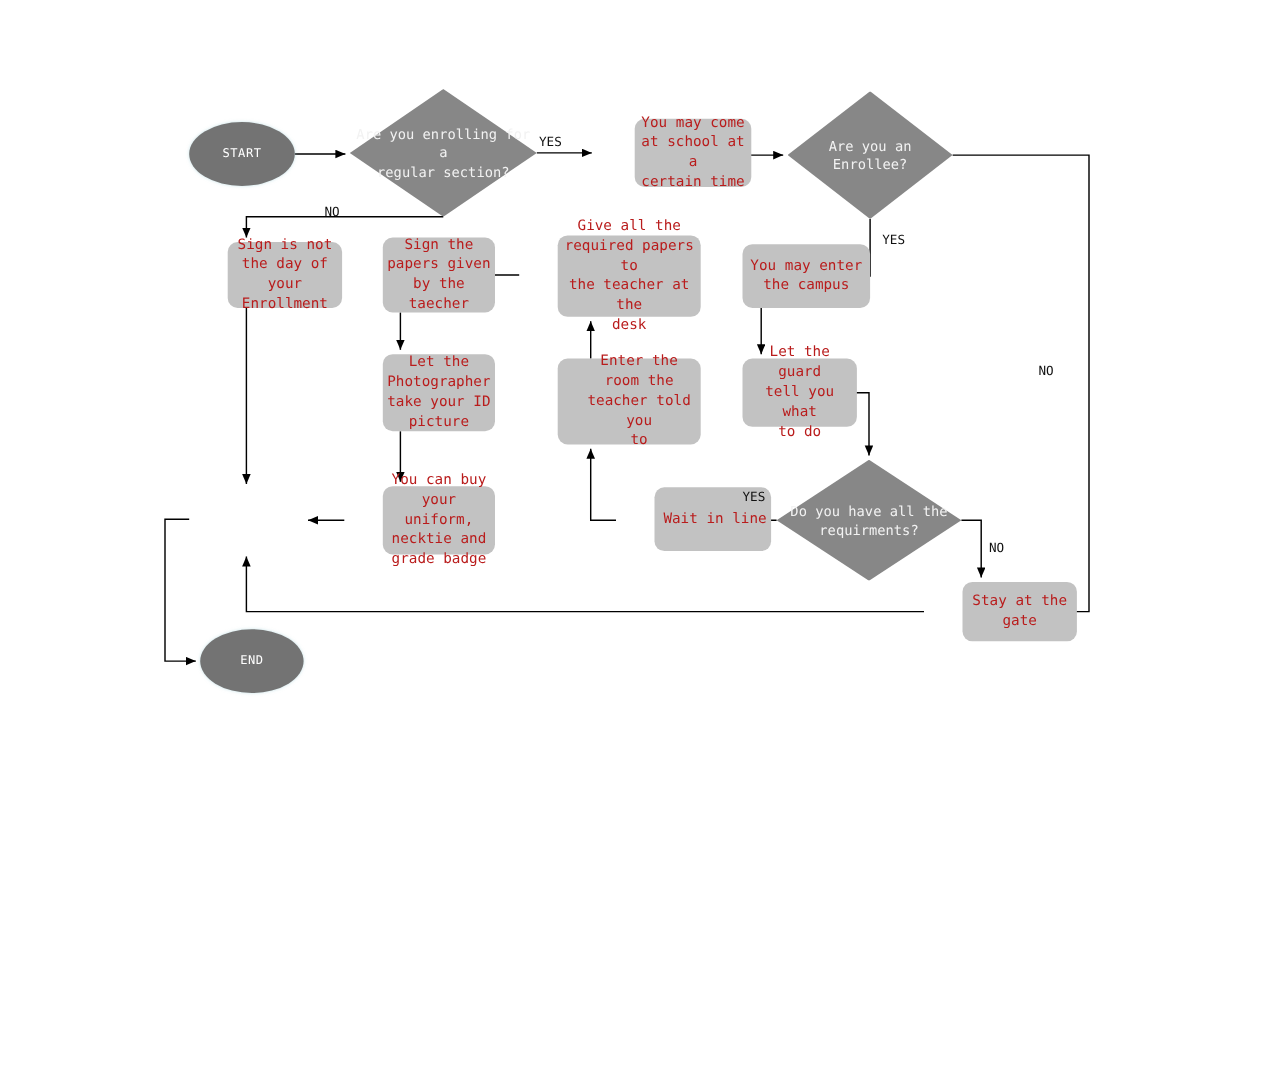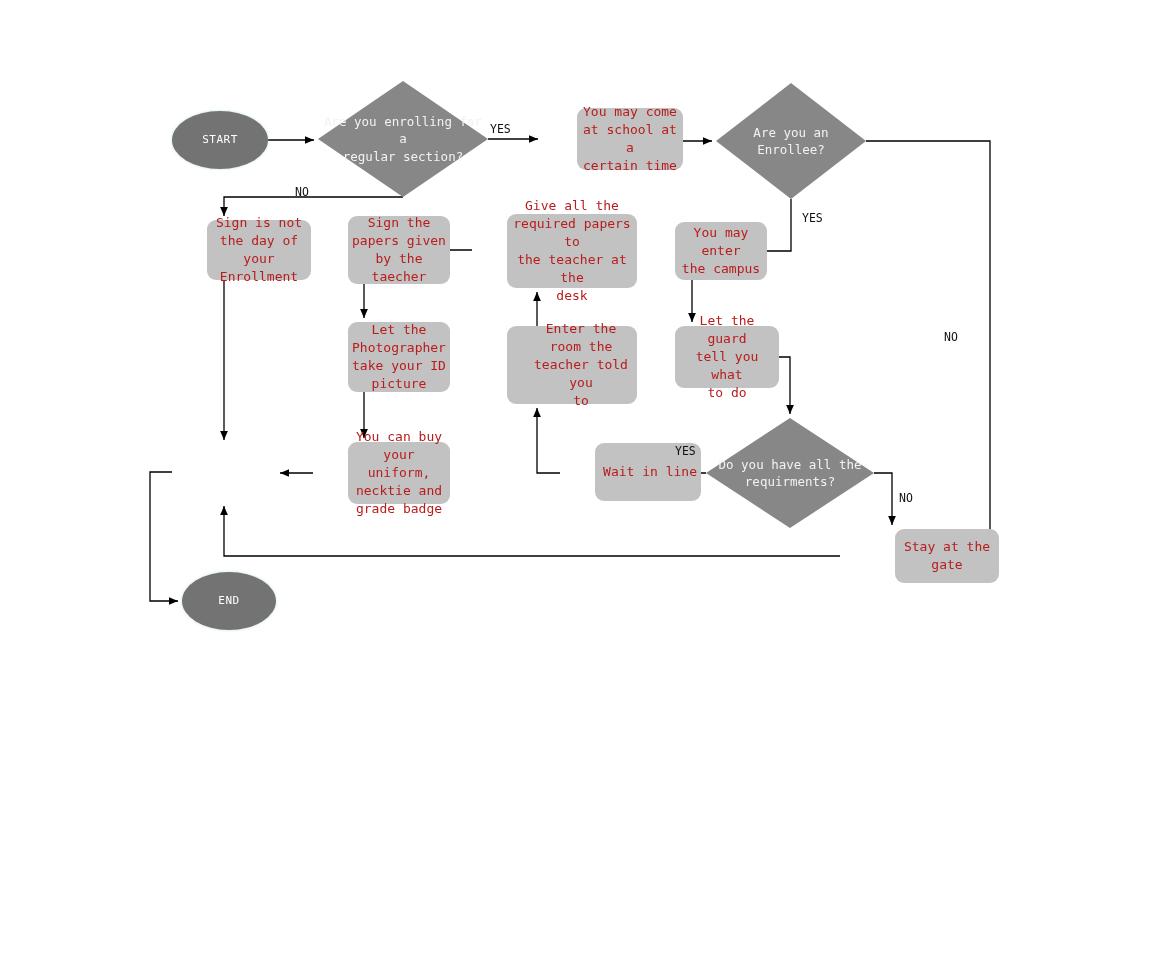--- a/index.html
+++ b/index.html
@@ -170,21 +170,21 @@
 taecher</span>
   </div>
 
   <div class="node process" style="left:472px; top:214px; width:130px; height:74px;">
     <span class="txt">Give all the
 required papers to
 the teacher at the
 desk</span>
   </div>
 
-  <div class="node process" style="left:640px; top:222px; width:92px; height:58px;">
+  <div class="node process" style="left:640px; top:222px; width:116px; height:58px;">
     <span class="txt">You may enter
 the campus</span>
   </div>
 
   <div class="node process" style="left:313px; top:322px; width:102px; height:70px;">
     <span class="txt">Let the
 Photographer
 take your ID
 picture</span>
   </div>
@@ -212,21 +212,21 @@
     <span class="txt">Wait in line</span>
   </div>
 
   <div class="node decision" style="left:706px; top:418px; width:168px; height:110px;">
     <span class="diamond-shape"></span>
     <span class="txt">Do you have all the
 requirments?</span>
   </div>
 
 
-  <div class="node process" style="left:860px; top:529px; width:104px; height:54px;">
+  <div class="node process" style="left:840px; top:529px; width:104px; height:54px;">
     <span class="txt">Stay at the
 gate</span>
   </div>
 
   <div class="node terminator" style="left:182px; top:572px; width:94px; height:58px;">
     <span class="txt">END</span>
   </div>
 
   <span class="edge-label" style="left:490px; top:122px;">YES</span>
 

